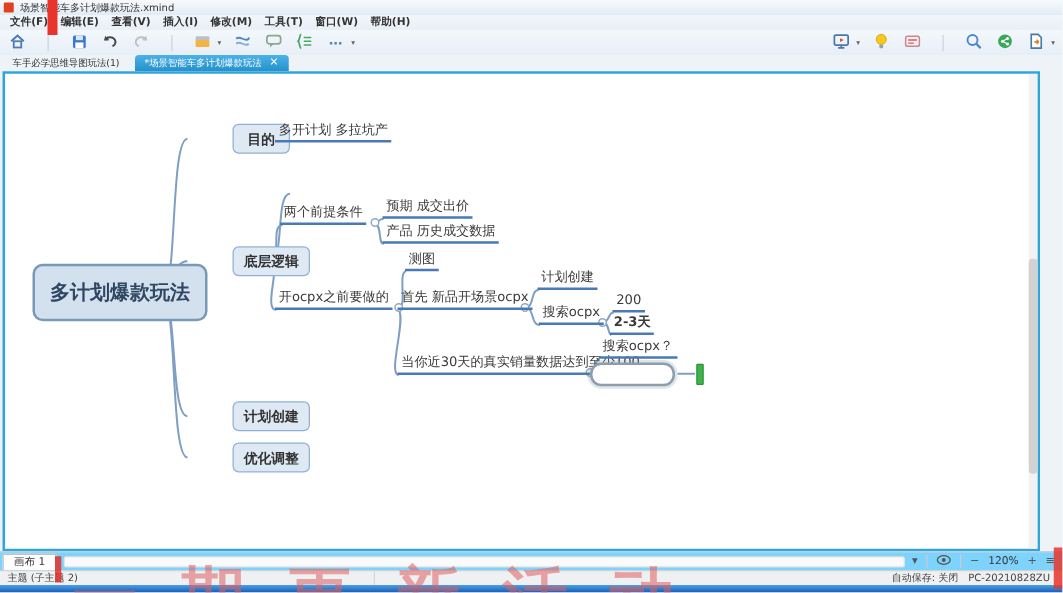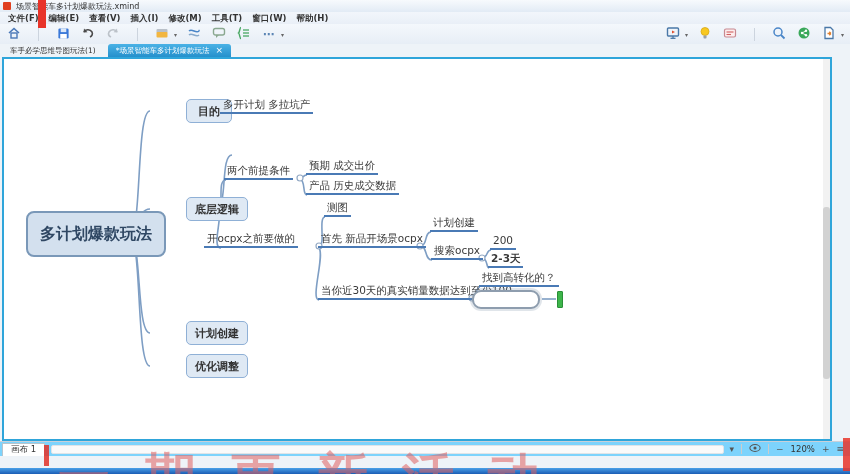--- a/index.html
+++ b/index.html
@@ -52,21 +52,21 @@
   .b-opt     { left:146px; top:295px; width:62px; height:24px; font-size:11px; }
 
   .line-node { position:absolute; font-size:10.5px; color:#3a3a3a; white-space:nowrap;
     padding:0 3px 1px 3px; border-bottom:2px solid #4a7ab5; line-height:13px; }
   .n-purpose-child { left:216px; top:39px;text-align:right; }
   .n-logic-desc { left:226px; top:68px; width:294px; white-space:normal; font-size:10px; line-height:13px; padding-bottom:0; }
   .n-premise { left:220px; top:105px; }
   .n-premise-bid { left:302px; top:100px; }
   .n-premise-history { left:302px; top:120px; }
   .n-test-image { left:320px; top:142px; }
-  .n-before-ocpx { left:200px; top:173px; }
+  .n-before-ocpx { left:216px; top:173px; }
   .n-first-scene { left:314px; top:173px; }
   .n-pull-tags { left:426px; top:157px; }
   .n-search-ocpx { left:427px; top:185px; }
   .n-200 { left:486px; top:175px; }
   .n-days { left:484px; top:193px;font-weight:bold; }
   .n-sales30 { left:314px; top:225px; }
   .n-brush { left:475px; top:212px; }
 
   .edit-capsule { position:absolute; left:468px; top:231px; width:68px; height:19px;
     background:#fff; border:2px solid #8e9dae; border-radius:9px;
@@ -309,21 +309,21 @@
       <div class="line-node n-premise-bid">预期 成交出价</div>
       <div class="line-node n-premise-history">产品 历史成交数据</div>
       <div class="line-node n-test-image">测图</div>
       <div class="line-node n-before-ocpx">开ocpx之前要做的</div>
       <div class="line-node n-first-scene">首先 新品开场景ocpx</div>
       <div class="line-node n-pull-tags">计划创建</div>
       <div class="line-node n-search-ocpx">搜索ocpx</div>
       <div class="line-node n-200">200</div>
       <div class="line-node n-days">2-3天</div>
       <div class="line-node n-sales30">当你近30天的真实销量数据达到至少100</div>
-      <div class="line-node n-brush">找到高转化的？</div>
+      <div class="line-node n-brush">搜索ocpx？</div>
 
       <div class="edit-capsule"></div>
       <div class="edit-handle"></div>
 
       <div class="v-scroll">
         <div class="v-thumb"></div>
       </div>
     </div>
   </div>
 
@@ -405,20 +405,27 @@
           </svg>
       </span>
       <span class="zc-sep"></span>
       <span class="zc-btn">−</span>
       <span class="zoom-val">120%</span>
       <span class="zc-btn">+</span>
       <span class="zc-btn">≡</span>
     </div>
   </div>
 
+  <div class="rowB">
+    <div class="status-cell">主题 (子主题 2)</div>
+    <div class="status-right">
+      <span>自动保存: 关闭</span>
+      <span>PC-20210828ZU</span>
+    </div>
+  </div>
 
   <div class="rowC"></div>
 
   <div class="wm wm-top-bar"></div>
   <div class="wm wm-left-bar"></div>
   <div class="wm wm-right-bar"></div>
   <div class="wm wm-text">一期更新活动</div>
 
 </div>
 

